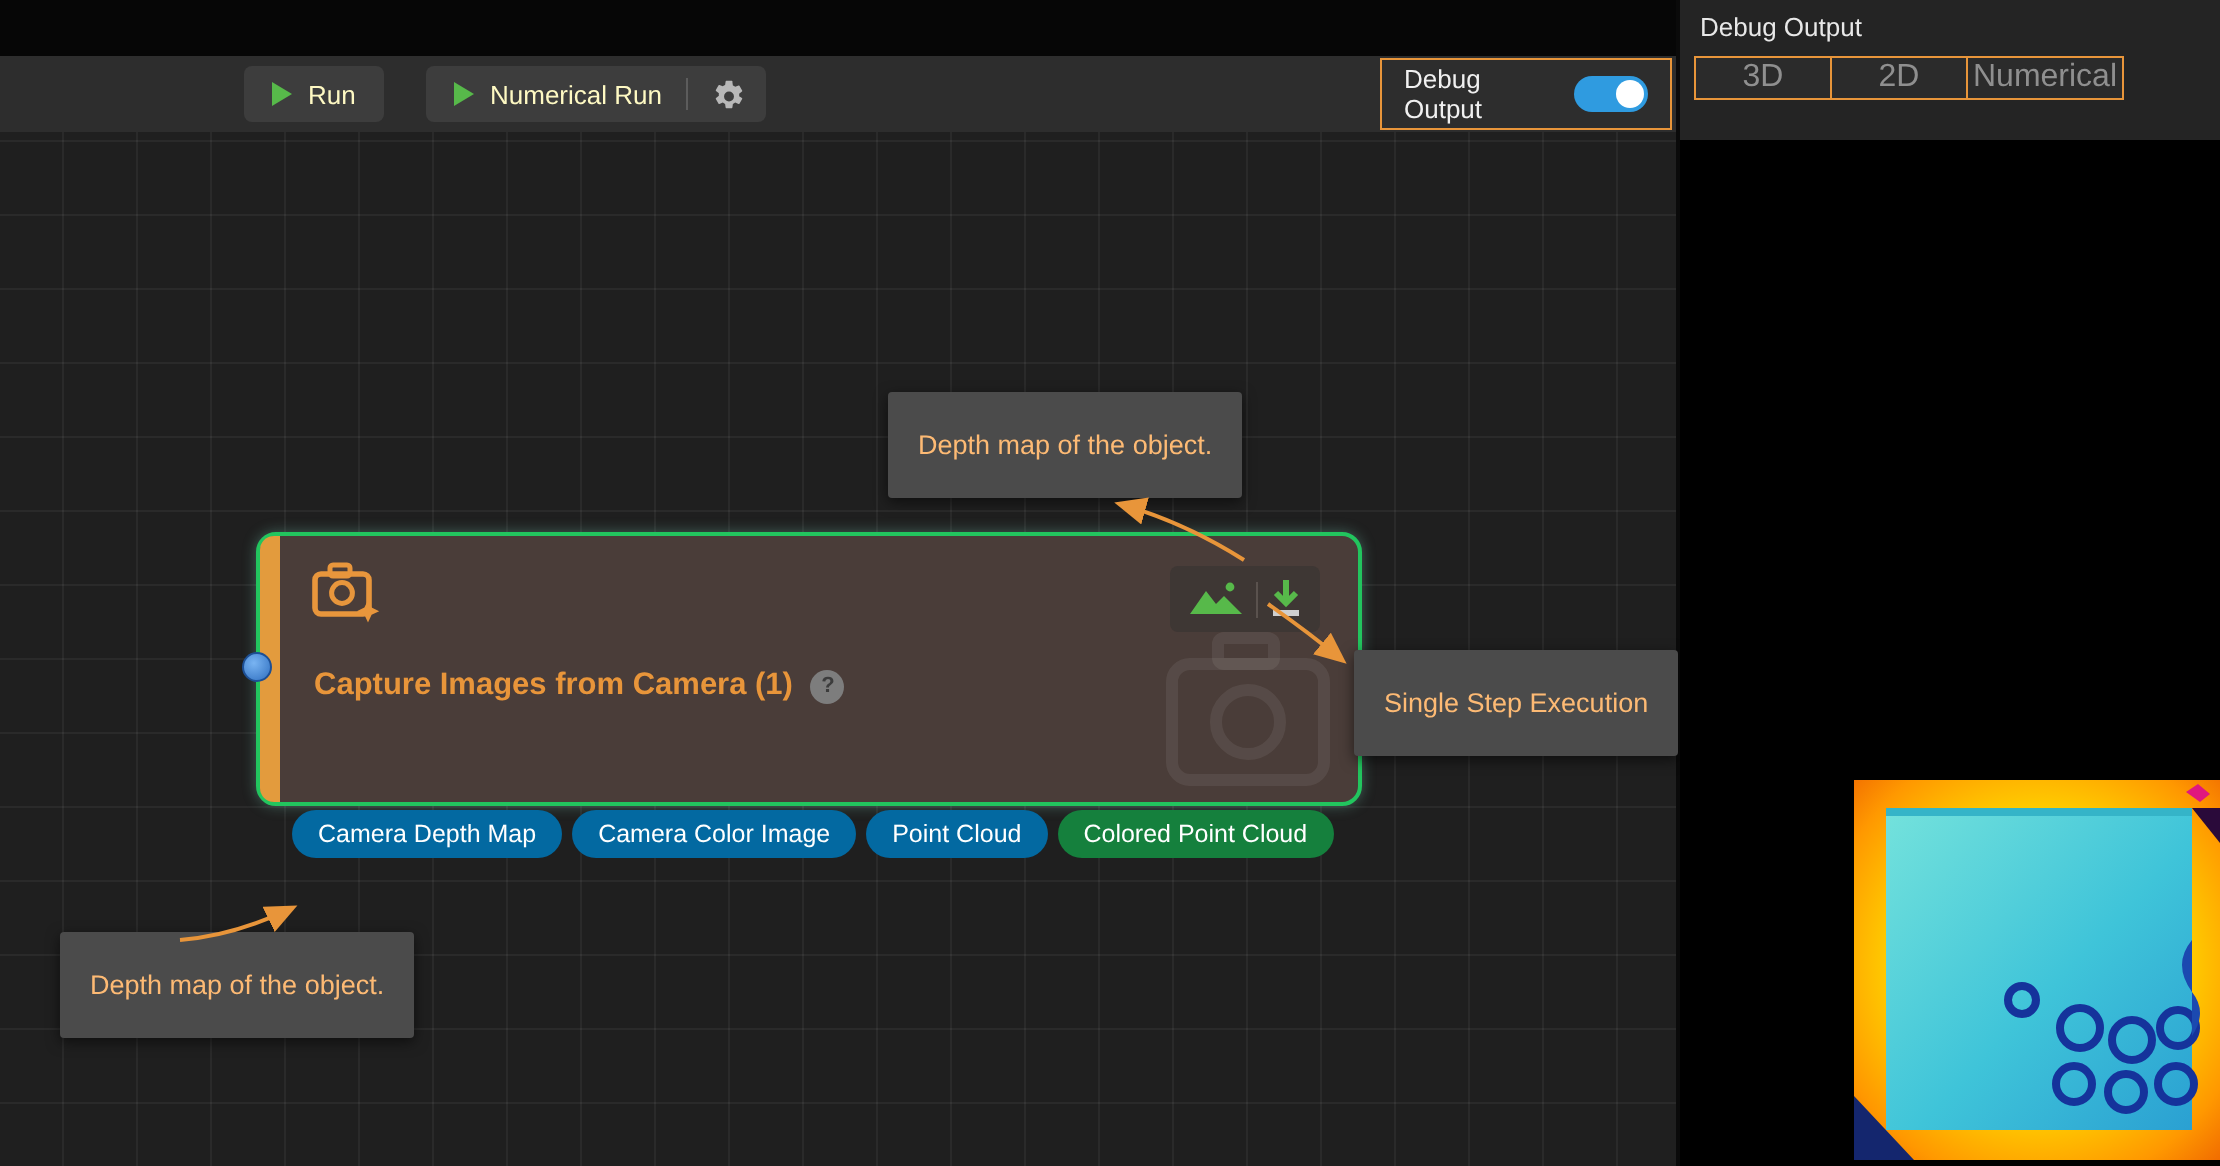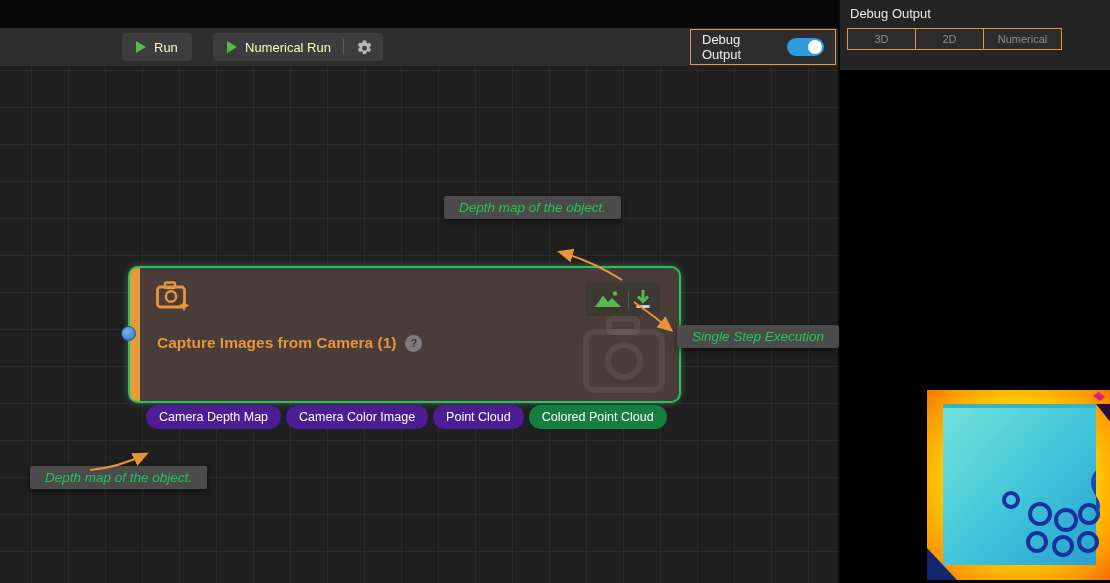--- a/index.html
+++ b/index.html
@@ -68,43 +68,43 @@
   .in-port {
     position:absolute; left:121px; top:326px; width:15px; height:15px; border-radius:50%;
     background:radial-gradient(circle at 38% 35%, #79b4f2, #2f6fc0); border:1px solid #1d4f94; cursor:pointer;
   }
 
   .ports { position:absolute; left:146px; top:405px; display:flex; gap:5px; }
   .port {
     height:24px; border-radius:12px; color:#fff; font-size:12.5px;
     display:flex; align-items:center; padding:0 13px; cursor:pointer; white-space:nowrap;
   }
-  .port.teal { background:#4c1d95; }
+  .port.teal { background:#0369a1; }
   .port.purple { background:#15803d; }
 
   
   .tooltip {
-    position:absolute; background:#4b4b4b; color:#22c55e; font-size:13.5px;
-    padding:4px 15px; border-radius:2px; white-space:nowrap;
-    box-shadow:0 2px 7px rgba(0,0,0,0.55); z-index:40;font-style:italic;
+    position:absolute; background:#4b4b4b; color:#fdba74; font-size:13.5px;
+    padding:19px 15px; border-radius:2px; white-space:nowrap;
+    box-shadow:0 2px 7px rgba(0,0,0,0.55); z-index:40;
   }
   .tt-top { left:444px; top:196px; }
   .tt-step { left:657px; top:325px;margin-left:20px; }
   .tt-bottom { left:30px; top:466px; }
 
   .arrows { position:absolute; left:0; top:0; width:838px; height:583px; z-index:50; pointer-events:none; }
 
   
   .panel { position:absolute; left:838px; top:0; width:272px; height:583px; background:#000; border-left:2px solid #0a0a0a; }
   .panel-header { position:absolute; left:0; top:0; width:100%; height:70px; background:#242424; }
   .panel-title { position:absolute; left:10px; top:6px; font-size:13px; color:#e8e8e8; }
   .tabs { position:absolute; left:7px; top:28px; display:flex; }
   .tab {
     width:69px; height:22px; border:1px solid #e8953a; margin-right:-1px;
-    background:#2b2b2b; color:#8f8f8f; font-size:11px;
+    background:#2b2b2b; color:#8f8f8f; font-size:16px;
     display:flex; align-items:center; justify-content:center; cursor:pointer;
   }
   .tab.wide { width:79px; }
   .viewport { position:absolute; left:0; top:70px; width:100%; height:513px; background:#000; }
   .depth-img { position:absolute; left:87px; top:320px; }
 </style>
 </head>
 <body>
 
 <div class="canvas-region">

